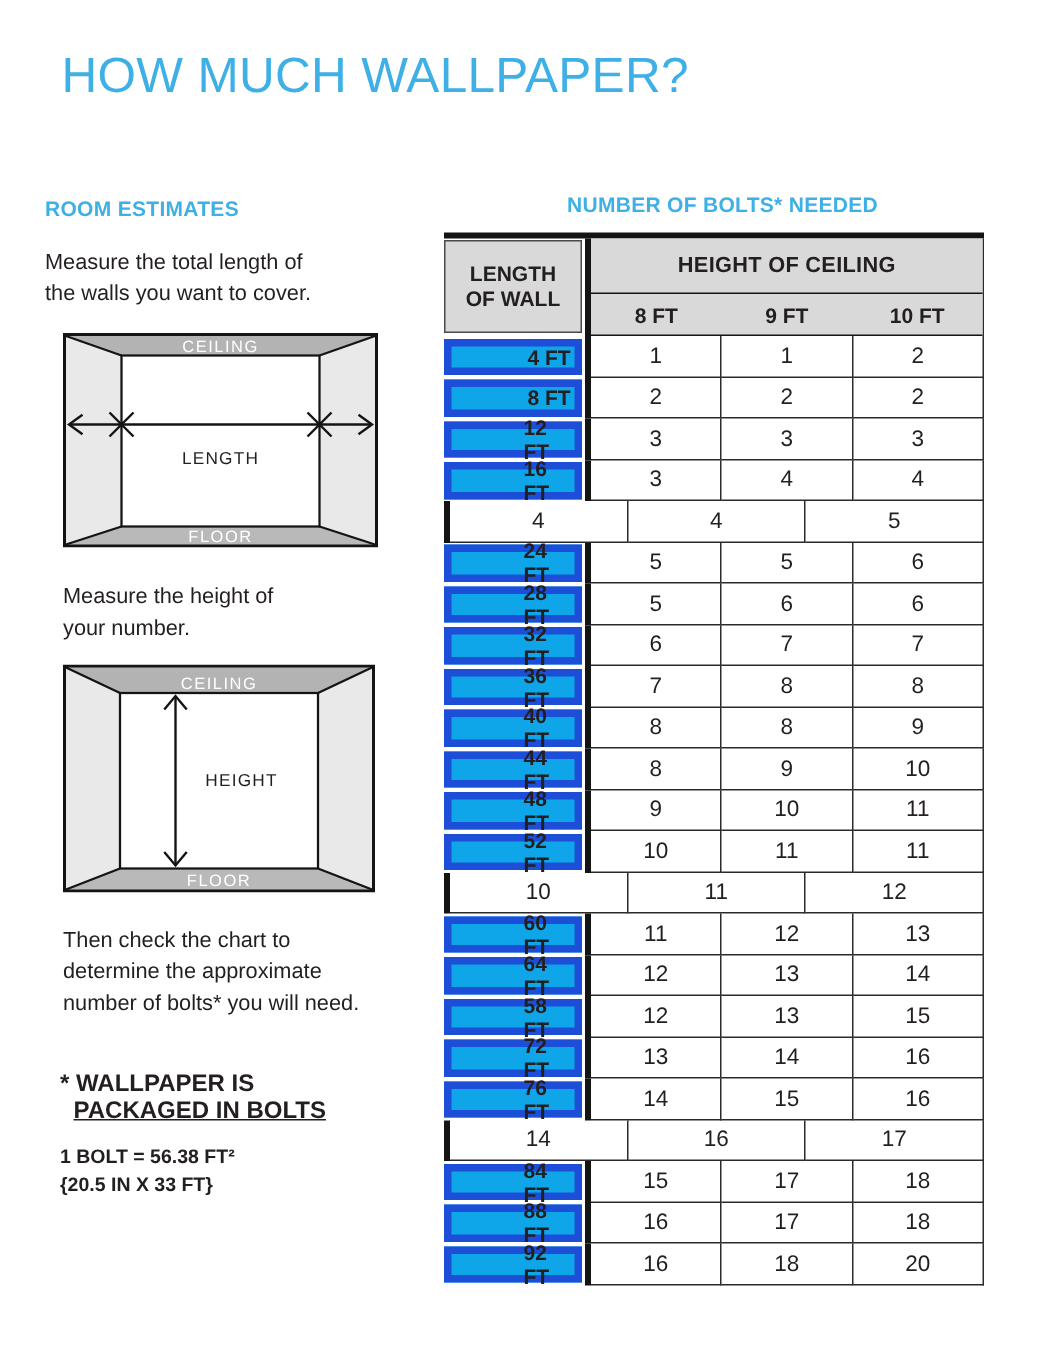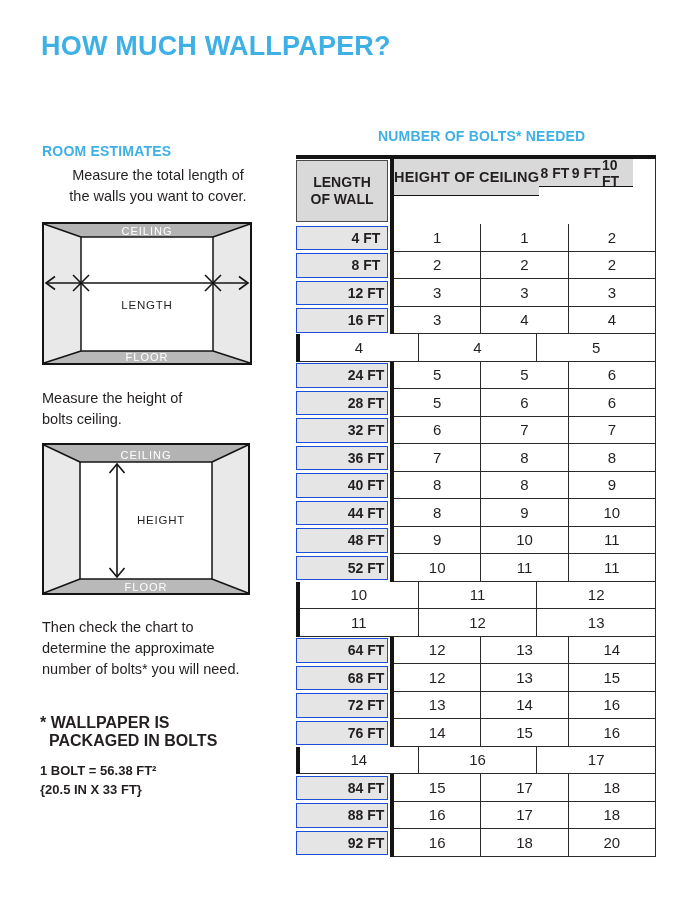--- a/index.html
+++ b/index.html
@@ -9,44 +9,44 @@
     width: 696px; height: 900px;
     font-family: "Liberation Sans", "DejaVu Sans", sans-serif;
     color: #231f20;
     overflow: hidden;
   }
   .abs { position: absolute; }
 
   
   .page-title {
     left: 41px; top: 31px;
-    font-size: 27px; font-weight: bold; color: #3fb0e5;
+    font-size: 33px; font-weight: normal; color: #3fb0e5;
     letter-spacing: 0.2px;
   }
   .section-heading {
     font-size: 14px; font-weight: bold; color: #3fb0e5;
     letter-spacing: 0.2px;
   }
-  .h-room  { left: 42px;  top: 131px; margin-top: 12px; }
+  .h-room  { left: 30px;  top: 131px; }
   .h-bolts { left: 378px; top: 116px; margin-top: 12px; }
 
   
   .copy {
     font-size: 14.5px; line-height: 21px;
     white-space: pre-line; color: #231f20;
   }
-  .step1 { left: 43px; top: 165px; width: 230px; text-align: center; }
+  .step1 { left: 30px; top: 165px; width: 230px; }
   .step2 { left: 42px; top: 388px; width: 230px; }
   .step3 { left: 42px; top: 617px; width: 240px; }
 
   .footnote {
     left: 40px; top: 714px;
     font-size: 16px; font-weight: bold; line-height: 18px;
   }
-  .footnote .indent { padding-left: 9px; }
+  .footnote .indent { padding-left: 9px; text-decoration: underline; }
   .bolt-info {
     left: 40px; top: 762px;
     font-size: 13px; font-weight: bold; line-height: 18.5px;
   }
 
   
   .diagram1 { left: 42px; top: 222px; }
   .diagram2 { left: 42px; top: 443px; }
   svg text { font-family: "Liberation Sans", "DejaVu Sans", sans-serif; }
 
@@ -58,21 +58,21 @@
   .thead { display: flex; height: 65px; }
   .corner-wrap { width: 94px; padding: 1px 2px 2px 0; }
   .corner-cell {
     height: 100%;
     background: #d9d9d9; border: 1px solid #4a4a4a;
     display: flex; align-items: center; justify-content: center;
     font-size: 14px; font-weight: bold; line-height: 17px;
     text-align: center; white-space: pre-line;
   }
   .head-right {
-    flex: 1; display: flex; flex-direction: row;
+    flex: 1; display: flex; flex-direction: column;
     border-left: 4px solid #141414;
     border-right: 1.3px solid #2a2a2a;
   }
   .group-header {
     height: 37px; background: #d9d9d9;
     border-bottom: 1.5px solid #141414;
     display: flex; align-items: center; justify-content: center;
     font-size: 14.5px; font-weight: bold; letter-spacing: 0.2px;
   }
   .sub-row {
@@ -80,21 +80,21 @@
     border-bottom: 1.3px solid #141414;
   }
   .sub-cell {
     flex: 1; display: flex; align-items: center; justify-content: center;
     font-size: 14px; font-weight: bold;
   }
   .trow { display: flex; height: 27.5px; }
   .label-wrap { width: 94px; display: flex; align-items: center; padding-right: 2px; }
   .label-cell {
     flex: 1; height: 24.5px;
-    background: #e5e5e5; border: 1px solid #1d4ed8;
+    background: #0ea5e9; border: 5px solid #1d4ed8;
     display: flex; align-items: center; justify-content: center;
     font-size: 14px; font-weight: bold; padding-left: 48px;
   }
   .data-wrap { flex: 1; display: flex; border-left: 4px solid #141414; }
   .val-cell {
     flex: 1; display: flex; align-items: center; justify-content: center;
     font-size: 15px; color: #231f20;
     border-bottom: 1.3px solid #2a2a2a;
     border-right: 1.3px solid #2a2a2a;
   }
@@ -128,21 +128,21 @@
     <line x1="31" y1="69" x2="47" y2="53"></line>
     <line x1="163" y1="53" x2="179" y2="69"></line>
     <line x1="163" y1="69" x2="179" y2="53"></line>
   </g>
   <text x="105" y="12.5" text-anchor="middle" font-size="11" letter-spacing="1" fill="#ffffff">CEILING</text>
   <text x="105" y="139" text-anchor="middle" font-size="11" letter-spacing="1" fill="#ffffff">FLOOR</text>
   <text x="105" y="87" text-anchor="middle" font-size="11.5" letter-spacing="0.8" fill="#231f20">LENGTH</text>
 </svg>
 
 <div class="abs copy step2">Measure the height of
-bolts ceiling.</div>
+your number.</div>
 
 <svg class="abs diagram2" width="208" height="152" viewBox="0 0 208 152">
   <rect x="1.25" y="1.25" width="205.5" height="149.5" fill="#ffffff" stroke="#141414" stroke-width="2.5"></rect>
   <polygon points="2,2 206,2 170,19 38,19" fill="#b3b3b3"></polygon>
   <polygon points="2,150 206,150 170,136 38,136" fill="#b9b9b9"></polygon>
   <polygon points="2,2 38,19 38,136 2,150" fill="#e9e9e9"></polygon>
   <polygon points="206,2 170,19 170,136 206,150" fill="#e9e9e9"></polygon>
   <rect x="38" y="19" width="132" height="117" fill="#ffffff" stroke="#141414" stroke-width="1.5"></rect>
   <line x1="2" y1="2" x2="38" y2="19" stroke="#141414" stroke-width="1.5"></line>
   <line x1="206" y1="2" x2="170" y2="19" stroke="#141414" stroke-width="1.5"></line>
@@ -332,41 +332,44 @@
 
   <div class="trow">
     <div class="data-wrap">
       <div class="val-cell">10</div>
       <div class="val-cell">11</div>
       <div class="val-cell">12</div>
     </div>
   </div>
 
   <div class="trow">
+    <div class="label-wrap">
+      <div class="label-cell">60 FT</div>
+    </div>
     <div class="data-wrap">
       <div class="val-cell">11</div>
       <div class="val-cell">12</div>
       <div class="val-cell">13</div>
     </div>
   </div>
 
   <div class="trow">
     <div class="label-wrap">
       <div class="label-cell">64 FT</div>
     </div>
     <div class="data-wrap">
       <div class="val-cell">12</div>
       <div class="val-cell">13</div>
       <div class="val-cell">14</div>
     </div>
   </div>
 
   <div class="trow">
     <div class="label-wrap">
-      <div class="label-cell">68 FT</div>
+      <div class="label-cell">58 FT</div>
     </div>
     <div class="data-wrap">
       <div class="val-cell">12</div>
       <div class="val-cell">13</div>
       <div class="val-cell">15</div>
     </div>
   </div>
 
   <div class="trow">
     <div class="label-wrap">

